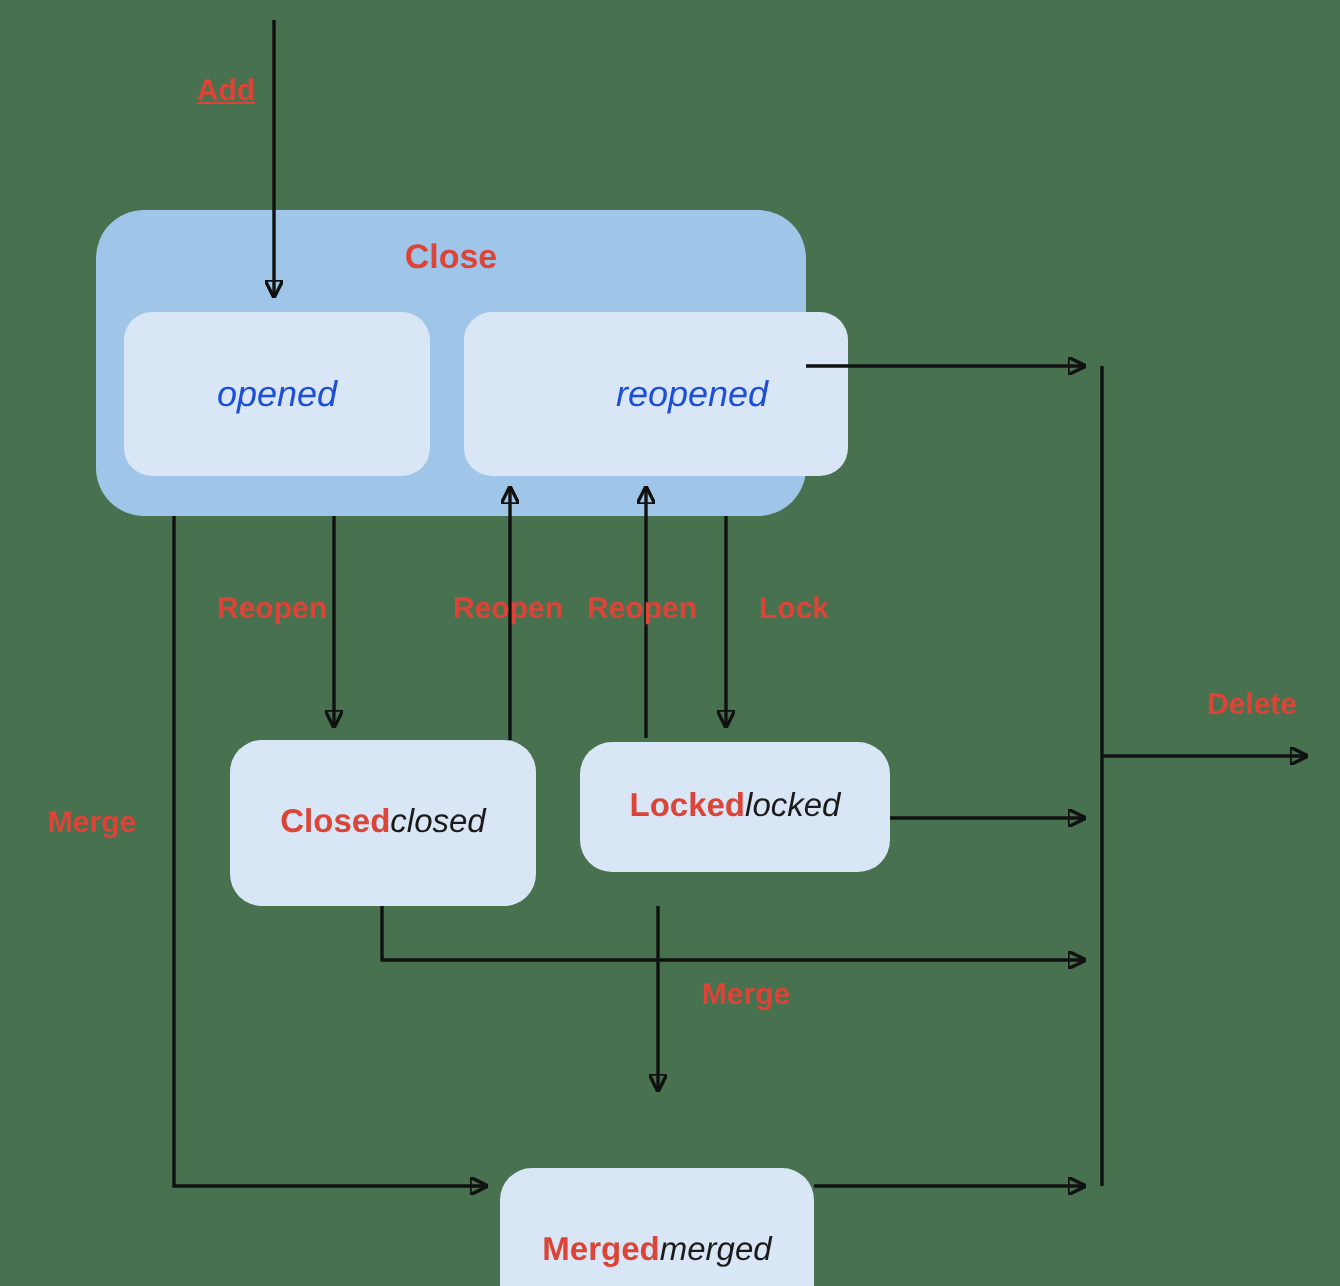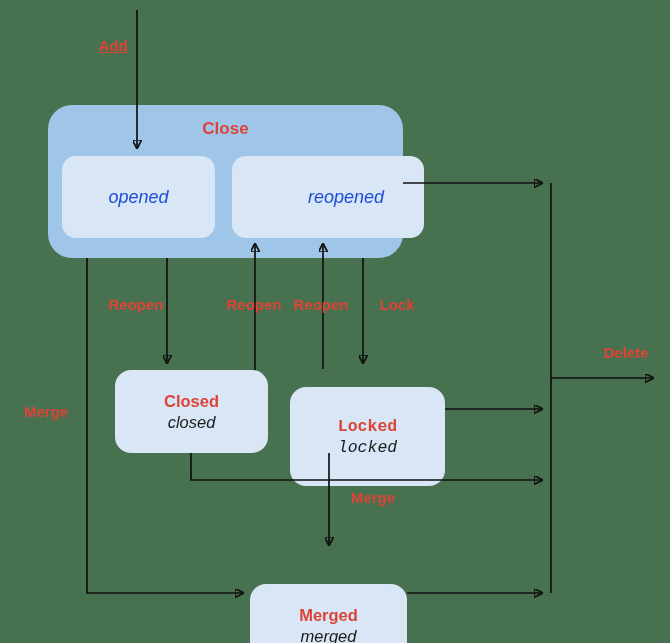--- a/index.html
+++ b/index.html
@@ -25,27 +25,27 @@
     position:absolute;top:51px;height:82px;background:#D8E6F6;border-radius:14px;
     display:flex;align-items:center;justify-content:center;
     font-style:italic;font-size:18px;color:#1d4ed8;
   }
   .substate.opened{left:14px;width:153px;}
   .substate.reopened{left:184px;width:156px;padding-left:36px;}
 
   
   .state-box{
     position:absolute;background:#D8E6F6;border-radius:16px;
-    display:flex;flex-direction:column;align-items:center;justify-content:center;
+    display:flex;align-items:center;justify-content:center;
     line-height:21px;
   }
   .state-box .title{font-weight:700;font-size:16.5px;color:#DB4437;}
   .state-box .subtitle{font-style:italic;font-size:16.5px;color:#1b1b1b;}
   .state-closed{left:115px;top:370px;width:153px;height:83px;}
-  .state-locked{left:290px;top:387px;width:155px;height:99px;font-family:Liberation Mono, monospace;}
+  .state-locked{left:290px;top:371px;width:155px;height:65px;}
   .state-merged{left:250px;top:550px;width:157px;height:83px;margin-top:34px;}
 
   
   svg.arrows{position:absolute;left:0;top:0;width:670px;height:643px;pointer-events:none;}
   svg.arrows path{stroke:#111;stroke-width:1.7;fill:none;}
 
   
   .t-label{
     position:absolute;transform:translateX(-50%);
     font-weight:700;font-size:15px;color:#DB4437;white-space:nowrap;

